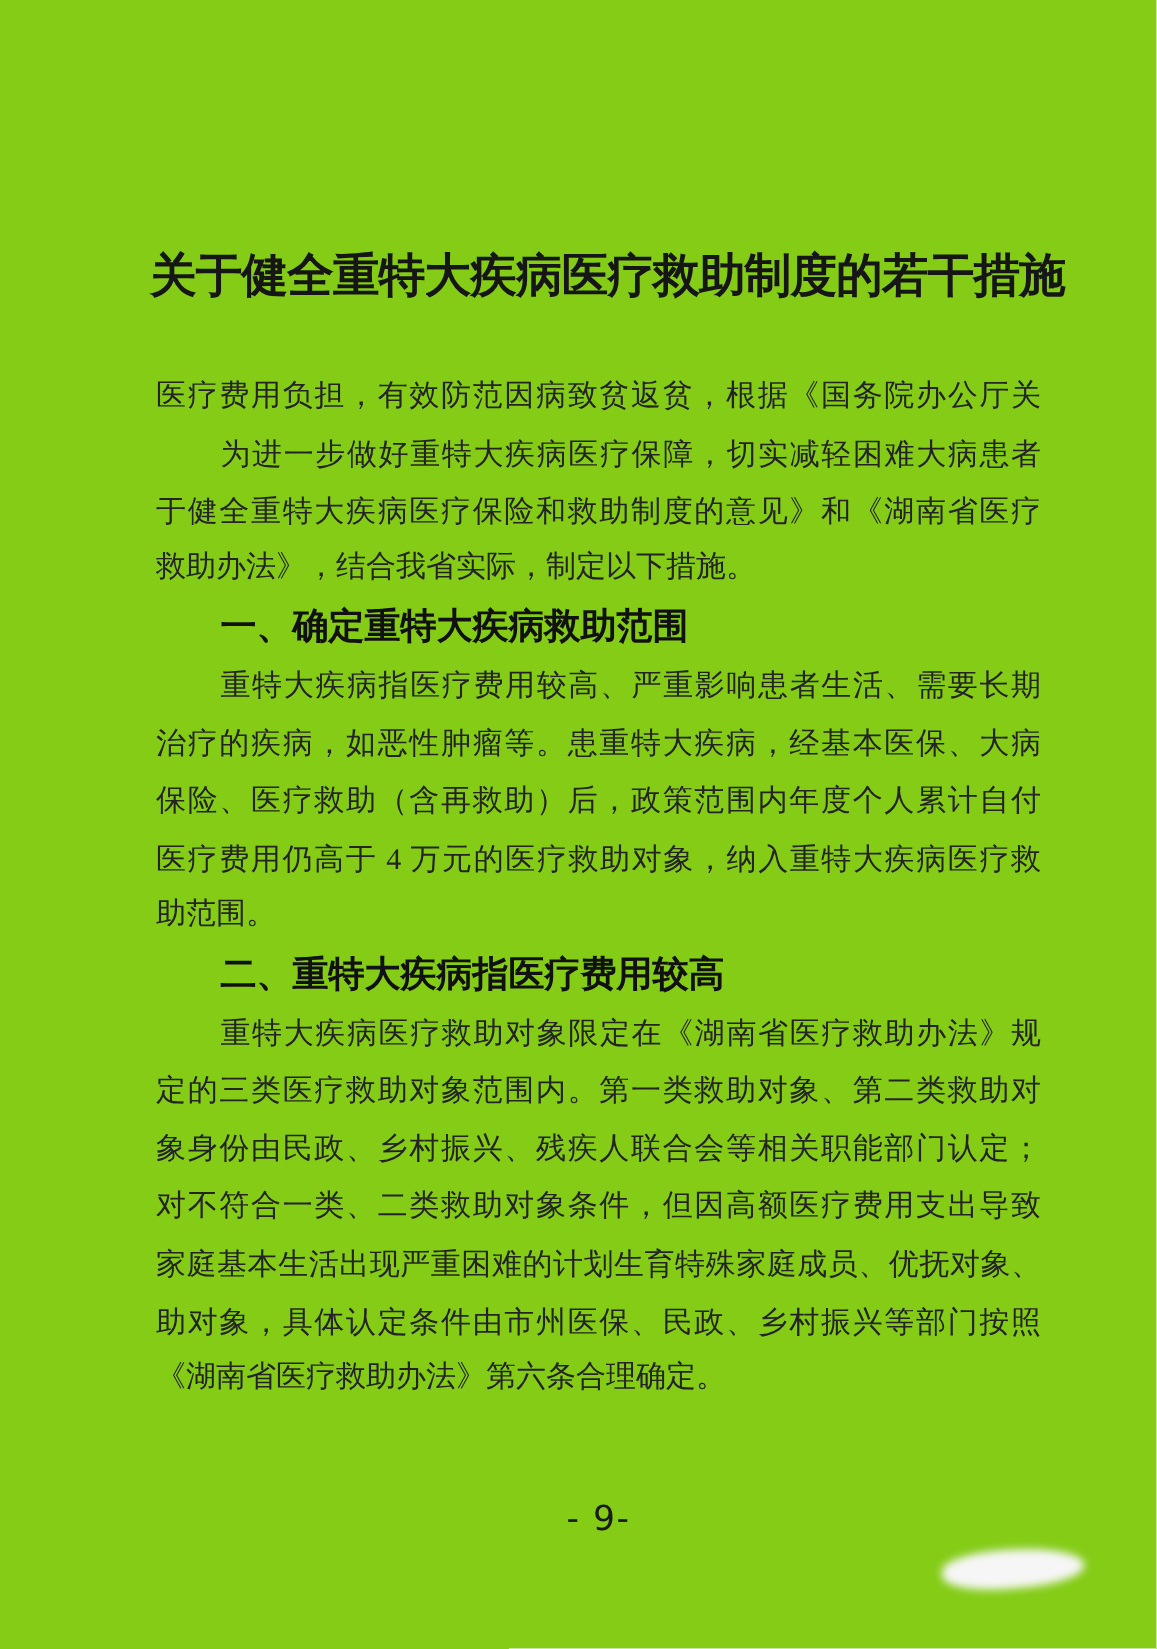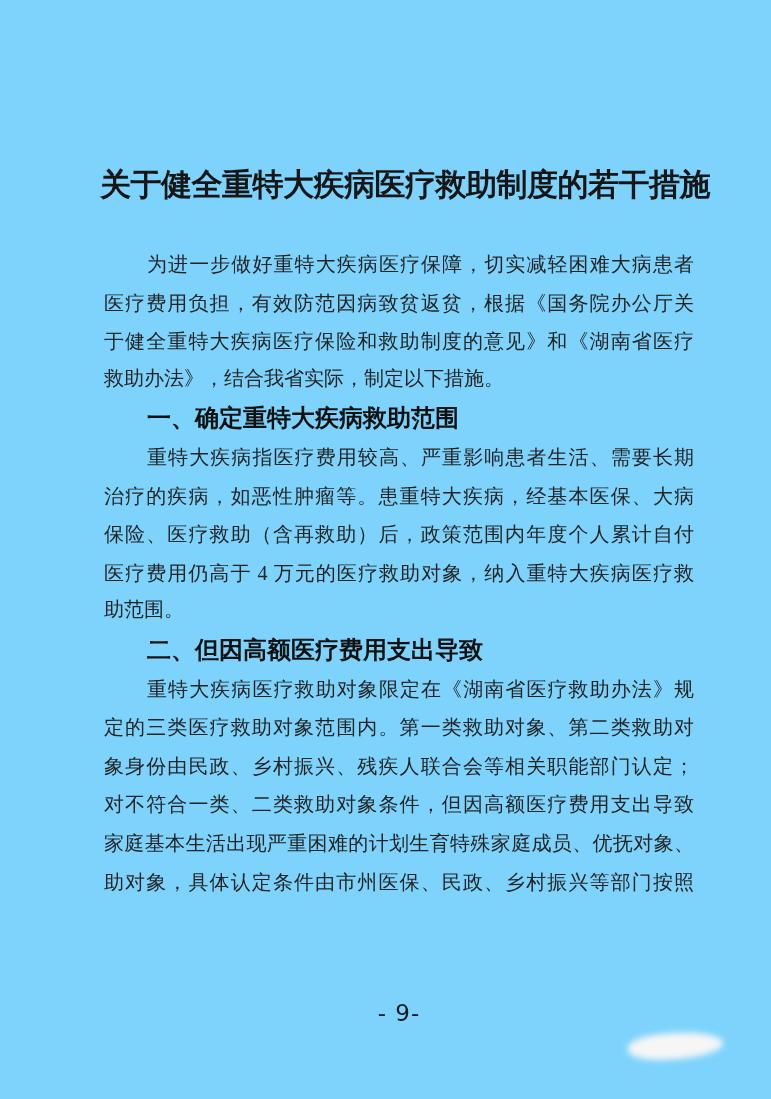--- a/index.html
+++ b/index.html
@@ -1,20 +1,20 @@
 <!DOCTYPE html>
 <html><head>
 <meta charset="utf-8">
 <style>
   html, body { margin: 0; padding: 0; background: #ffffff; }
   .page {
     position: relative;
     width: 771px;
     height: 1099px;
-    background: #7dd3fc;
+    background: #84cc16;
     overflow: hidden;
     font-family: "Liberation Serif", "DejaVu Serif", serif;
     color: #1c1c1c;
   }
   .doc-title {
     position: absolute;
     left: 100px;
     top: 160px;
     width: 600px;
     text-align: center;
@@ -77,36 +77,37 @@
   }
 </style>
 </head>
 <body>
 
 <div class="page">
 
   <div class="doc-title">关于健全重特大疾病医疗救助制度的若干措施</div>
 
   <div class="body-block">
+    <div class="ln">医疗费用负担，有效防范因病致贫返贫，根据《国务院办公厅关</div>
     <div class="ln first">为进一步做好重特大疾病医疗保障，切实减轻困难大病患者</div>
-    <div class="ln">医疗费用负担，有效防范因病致贫返贫，根据《国务院办公厅关</div>
     <div class="ln">于健全重特大疾病医疗保险和救助制度的意见》和《湖南省医疗</div>
     <div class="ln end">救助办法》，结合我省实际，制定以下措施。</div>
     <div class="ln heading">一、确定重特大疾病救助范围</div>
     <div class="ln first">重特大疾病指医疗费用较高、严重影响患者生活、需要长期</div>
     <div class="ln">治疗的疾病，如恶性肿瘤等。患重特大疾病，经基本医保、大病</div>
     <div class="ln">保险、医疗救助（含再救助）后，政策范围内年度个人累计自付</div>
     <div class="ln">医疗费用仍高于 4 万元的医疗救助对象，纳入重特大疾病医疗救</div>
     <div class="ln end">助范围。</div>
-    <div class="ln heading">二、但因高额医疗费用支出导致</div>
+    <div class="ln heading">二、重特大疾病指医疗费用较高</div>
     <div class="ln first">重特大疾病医疗救助对象限定在《湖南省医疗救助办法》规</div>
     <div class="ln">定的三类医疗救助对象范围内。第一类救助对象、第二类救助对</div>
     <div class="ln">象身份由民政、乡村振兴、残疾人联合会等相关职能部门认定；</div>
     <div class="ln">对不符合一类、二类救助对象条件，但因高额医疗费用支出导致</div>
     <div class="ln">家庭基本生活出现严重困难的计划生育特殊家庭成员、优抚对象、</div>
     <div class="ln">助对象，具体认定条件由市州医保、民政、乡村振兴等部门按照</div>
+    <div class="ln end">《湖南省医疗救助办法》第六条合理确定。</div>
   </div>
 
   <div class="page-number">- 9-</div>
 
   <div class="stain"></div>
 
 </div>
 
 </body></html>

